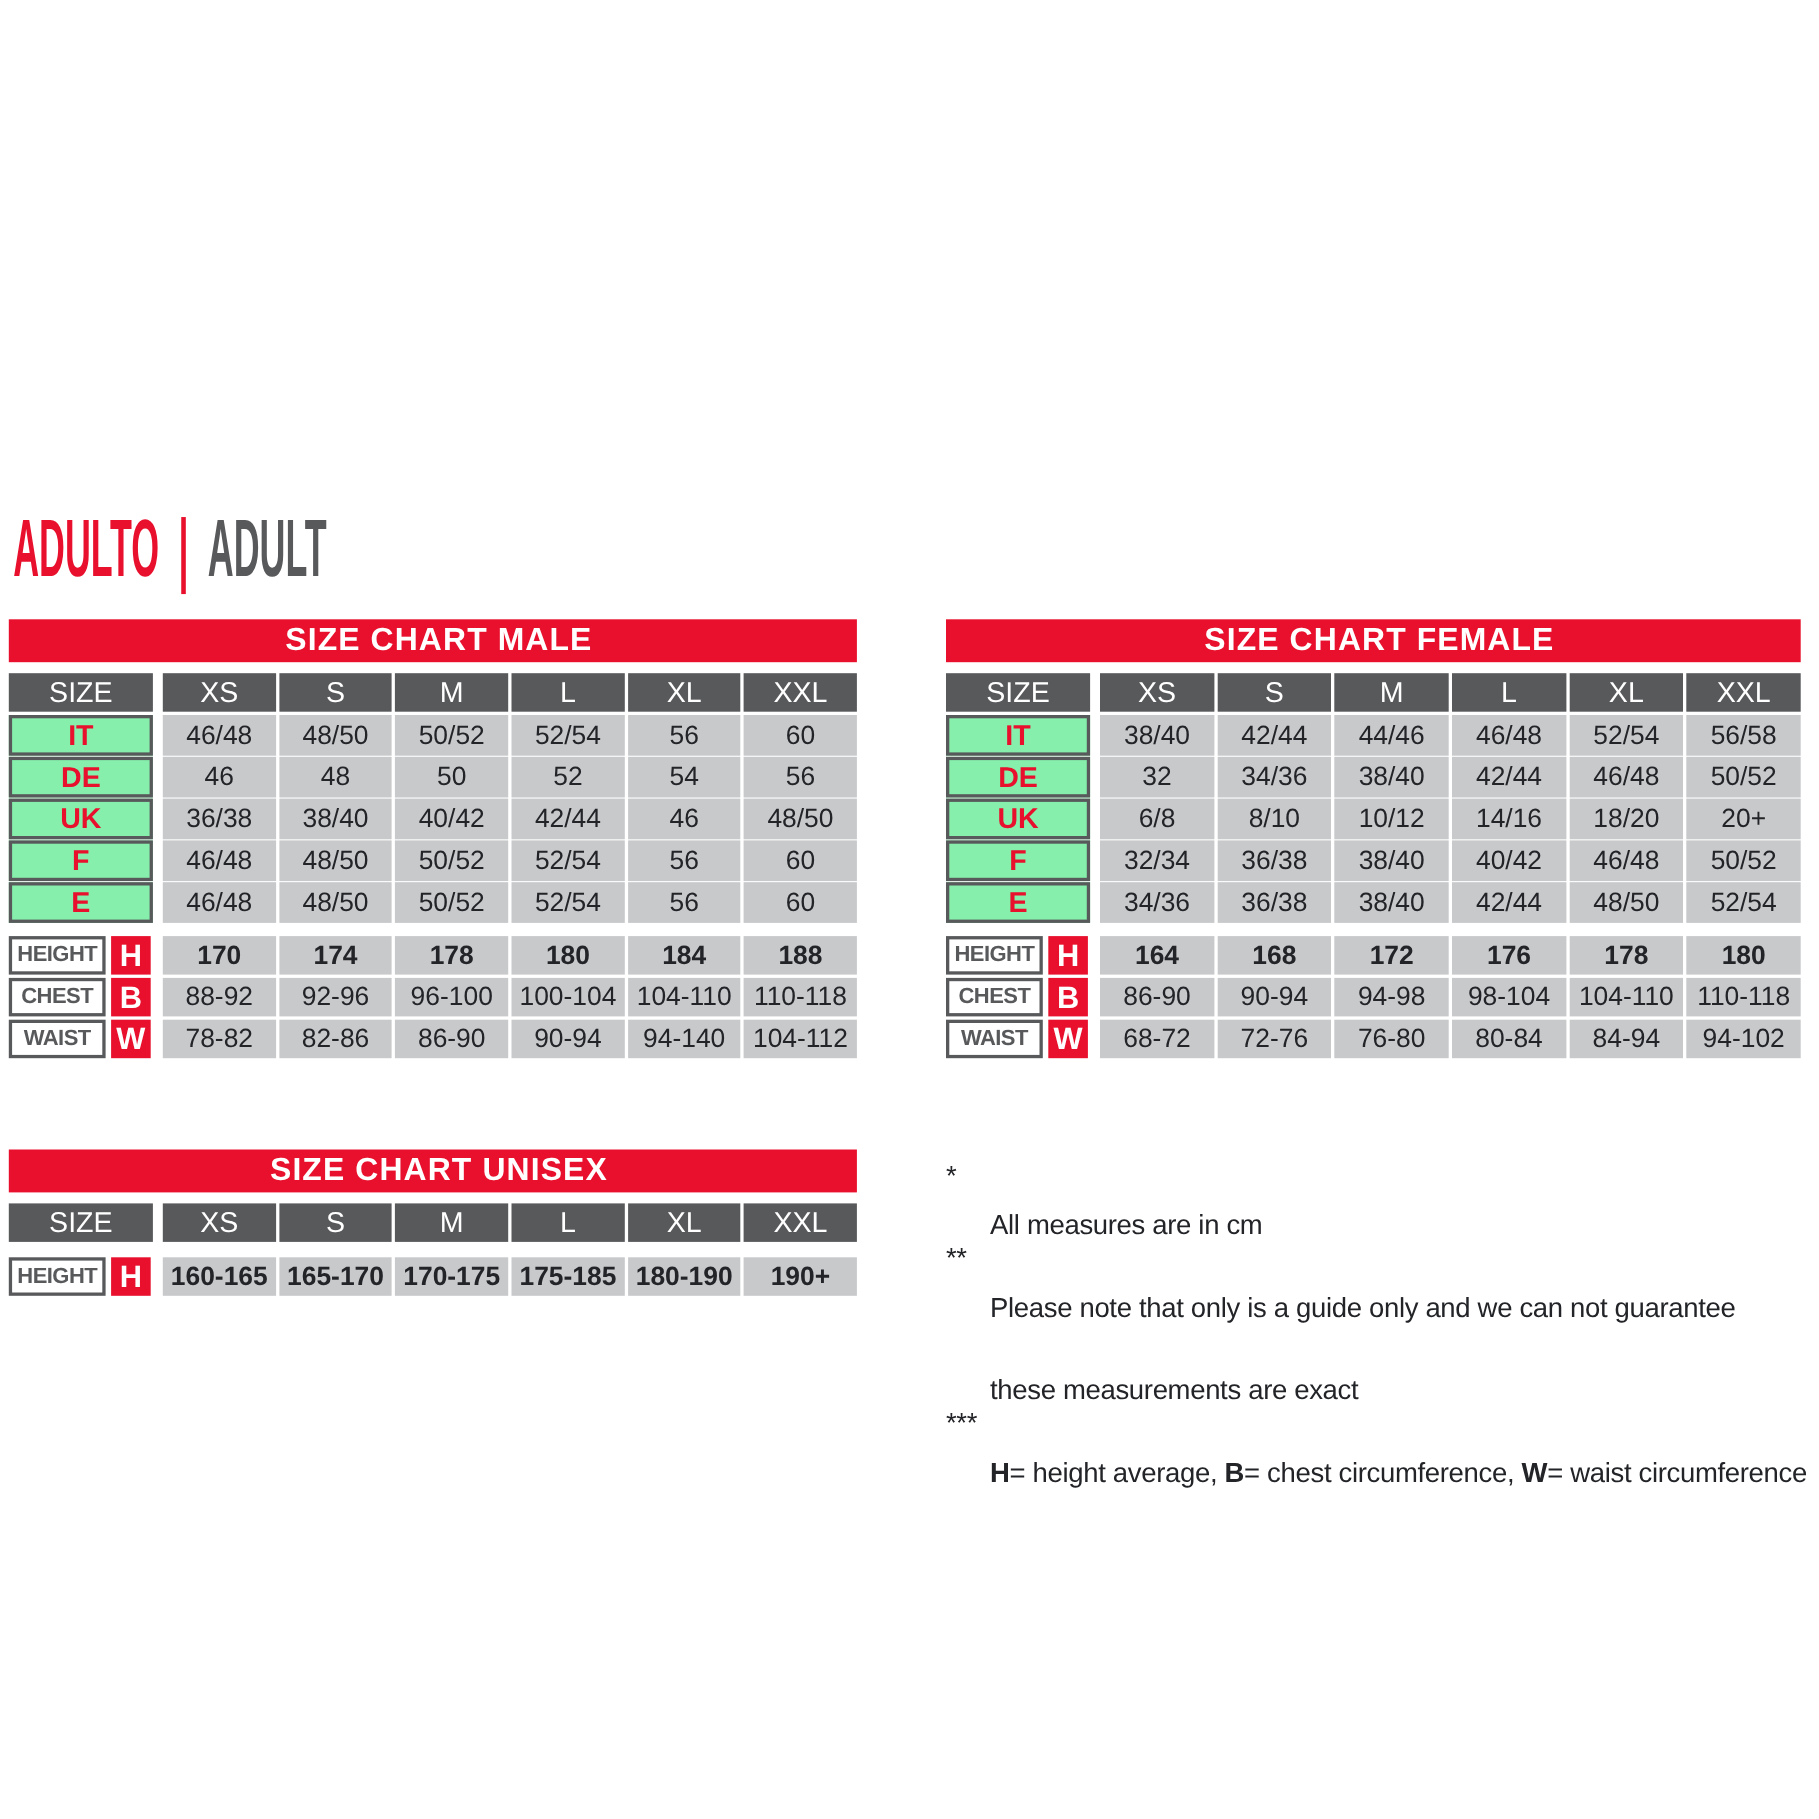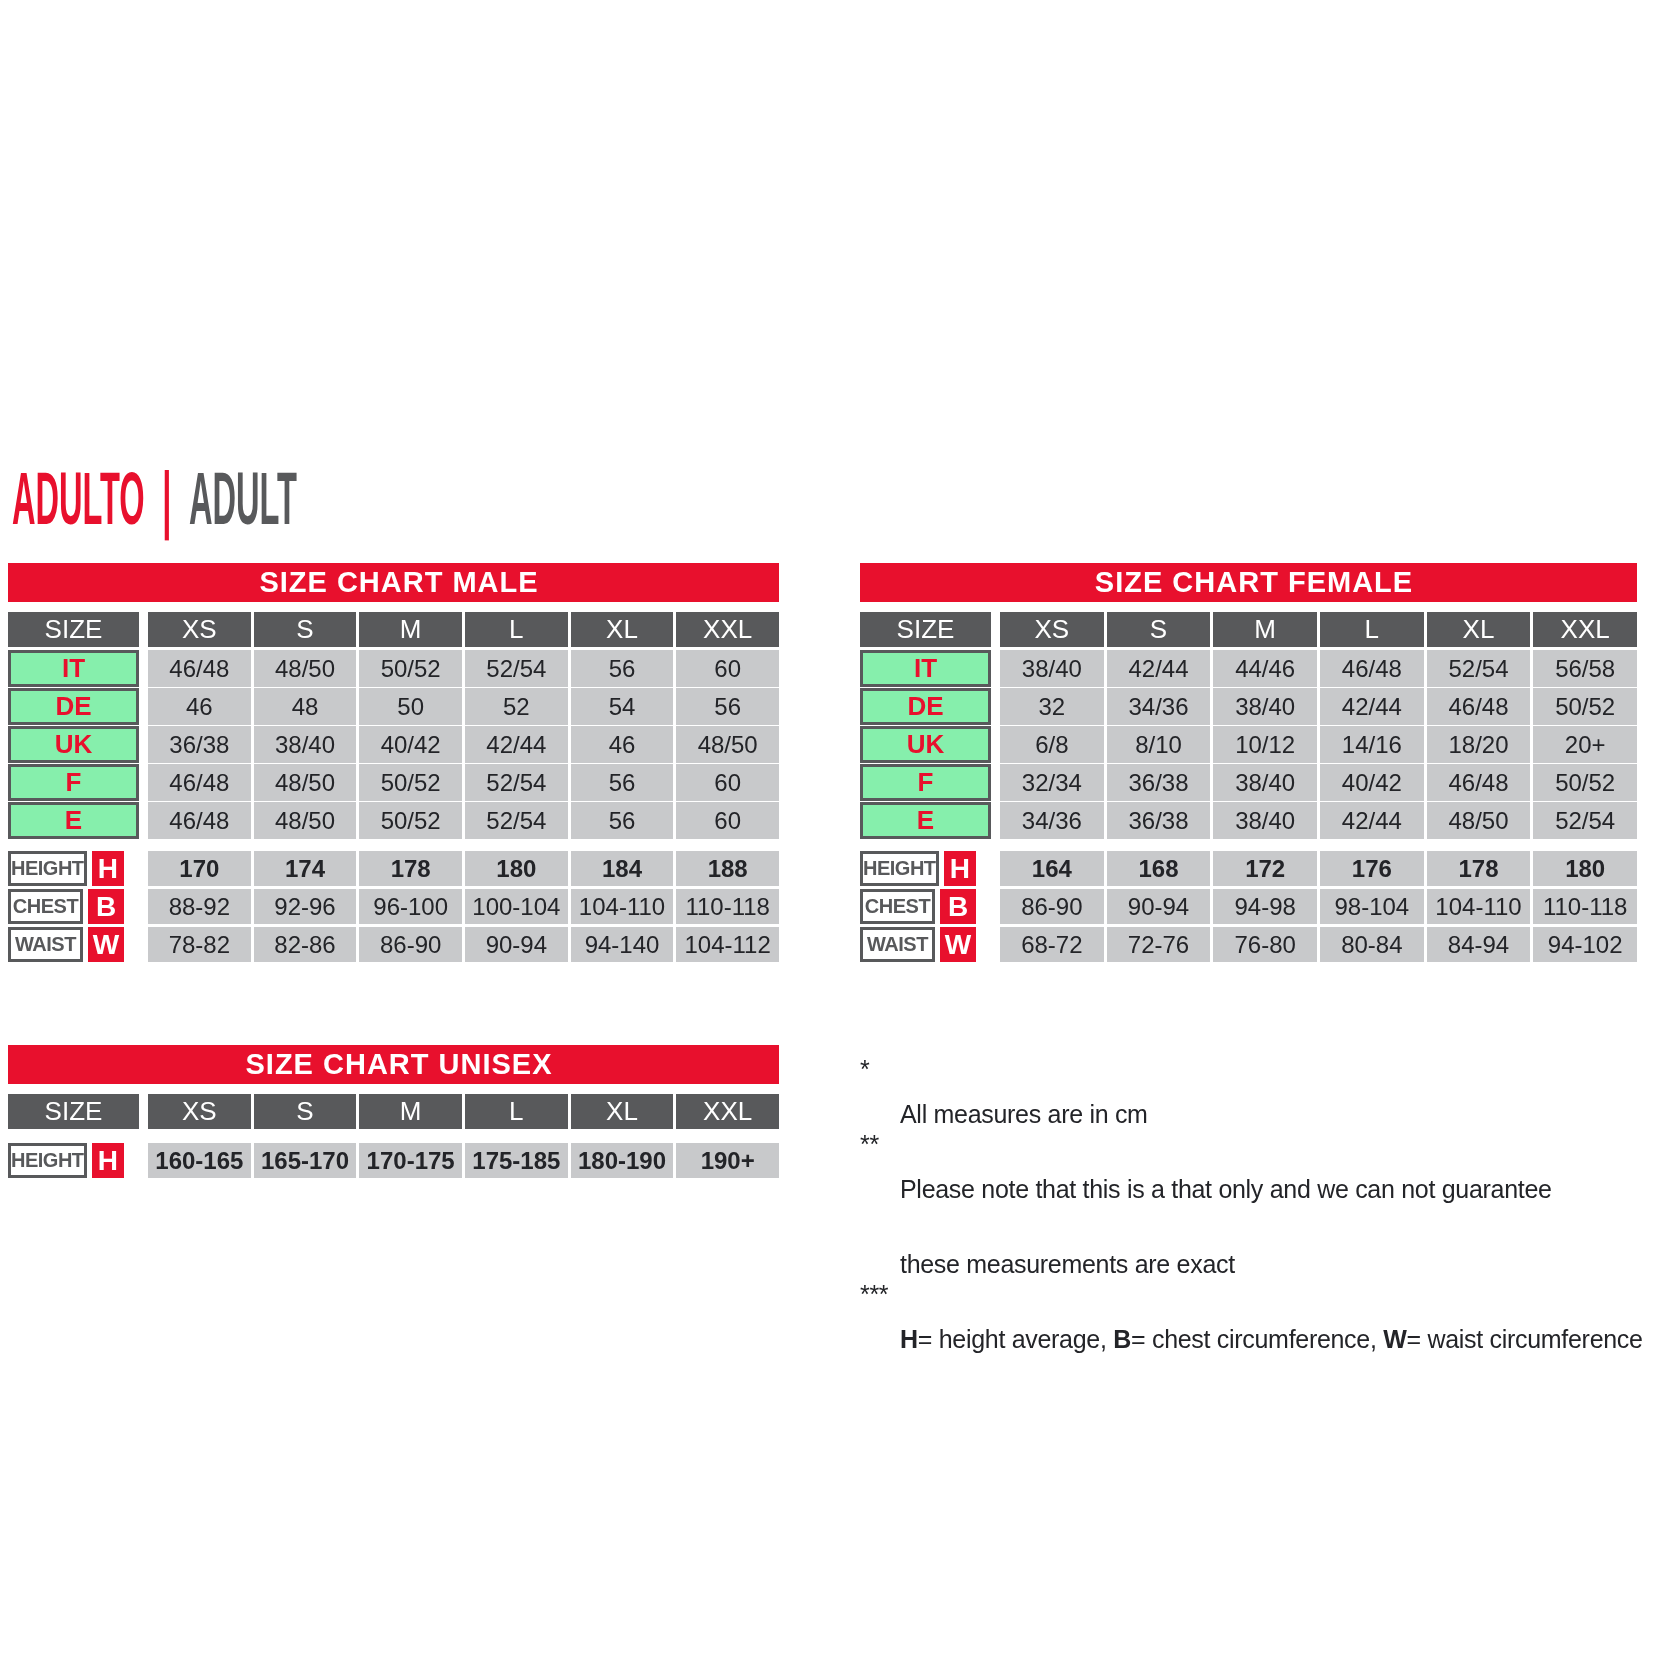--- a/index.html
+++ b/index.html
@@ -32,21 +32,21 @@
     column-gap:3px; height:35px; margin-top:3px;
   }
   .cell { display:flex; align-items:center; justify-content:center; }
   .first { margin-right:6px; }
   .hcell { background:var(--c-dark); color:#fff; font-size:26px; }
   .dcell { background:var(--c-cell); color:var(--c-text); font-size:24px; }
   .labelbox {
     background:#86efac; border:3px solid var(--c-dark);
     color:var(--c-red); font-weight:700; font-size:26px;
   }
-  .mwrap { display:flex; gap:5px; margin-right:21px; }
+  .mwrap { display:flex; gap:5px; margin-right:8px; }
   .mtxt {
     flex:1; background:#fff; border:3px solid var(--c-dark); color:var(--c-dark);
     font-weight:700; font-size:20px; letter-spacing:-0.5px;
     display:flex; align-items:center; justify-content:center;
   }
   .mletter {
     width:36px; background:var(--c-red); color:#fff; font-weight:700; font-size:28px;
     display:flex; align-items:center; justify-content:center;
   }
   .mfirst { margin-top:14px; }
@@ -285,21 +285,21 @@
 <div class="footnotes" id="footnotes">
     <div class="fn">
       <div class="stars">*</div>
       <div class="fbody">
         <div class="fline"><span>All measures are in cm</span></div>
       </div>
     </div>
     <div class="fn">
       <div class="stars">**</div>
       <div class="fbody">
-        <div class="fline"><span>Please note that this is a that only and we can not guarantee</span></div>
+        <div class="fline"><span>Please note that only is a guide only and we can not guarantee</span></div>
         <div class="fline"><span>these measurements are exact</span></div>
       </div>
     </div>
     <div class="fn">
       <div class="stars">***</div>
       <div class="fbody">
         <div class="fline"><span class="fb">H</span><span>= height average, </span><span class="fb">B</span><span>= chest circumference, </span><span class="fb">W</span><span>= waist circumference</span></div>
       </div>
     </div>
   </div>

